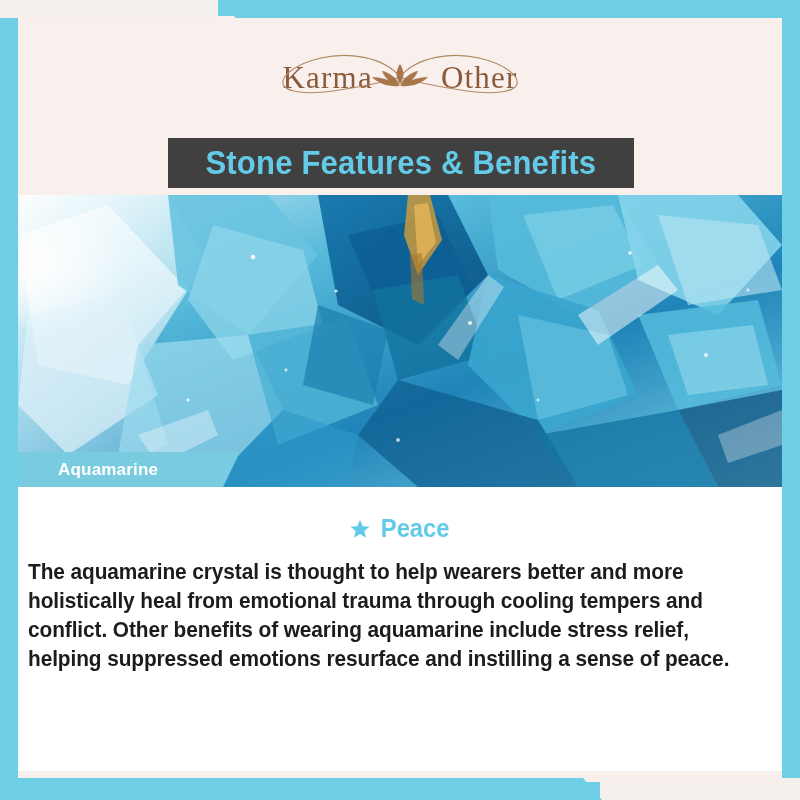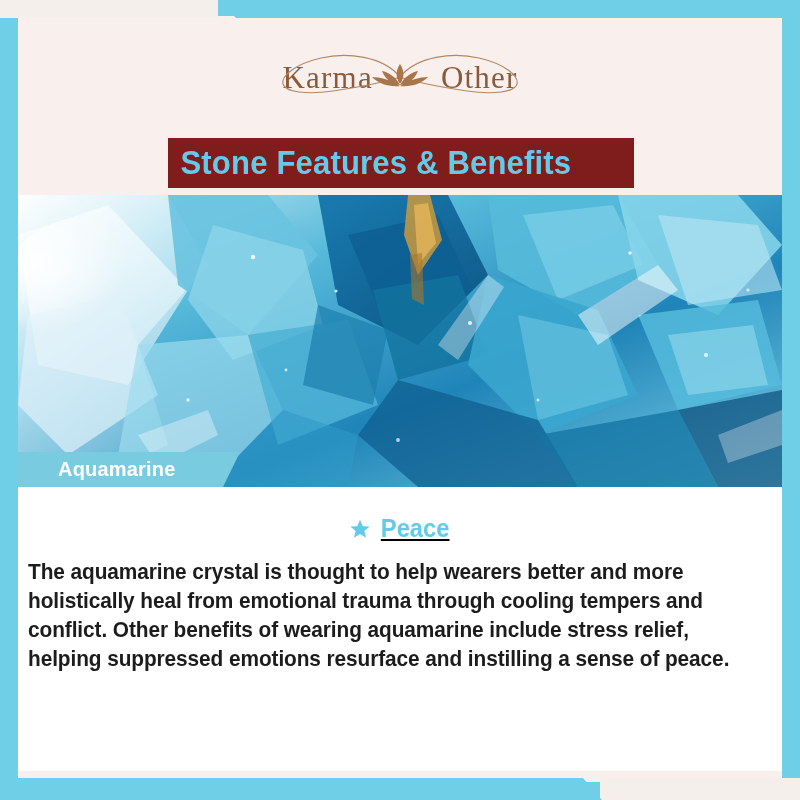--- a/index.html
+++ b/index.html
@@ -106,24 +106,24 @@
     pointer-events: none;
   }
 
   
   .title-banner {
     position: absolute;
     left: 168px;
     top: 138px;
     width: 466px;
     height: 50px;
-    background: #7f1d1d;
-    display: flex;
-    align-items: center;
-    justify-content: flex-start;
+    background: #404040;
+    display: flex;
+    align-items: center;
+    justify-content: center;
   }
   .title-text {
     font-family: "Liberation Sans Narrow", "Liberation Sans", sans-serif;
     font-weight: bold;
     font-size: 33px;
     letter-spacing: 0.2px;
     color: #63cbe8;
     white-space: nowrap;
     transform: scaleX(0.94);
   }
@@ -147,21 +147,21 @@
     top: 452px;
     width: 222px;
     height: 35px;
     background: #79cbdf;
     clip-path: polygon(0 0, 222px 0, 205px 35px, 0 35px);
     display: flex;
     align-items: center;
   }
   .stone-tag-label {
     color: #ffffff;
-    font-size: 20px;
+    font-size: 17px;
     font-weight: bold;
     letter-spacing: 0.2px;
     margin-left: 40px;
     white-space: nowrap;
   }
 
   
   .content-card {
     position: absolute;
     left: 18px;
@@ -174,21 +174,20 @@
   
   .keywords {
     position: absolute;
     left: 18px;
     top: 514px;
     width: 764px;
     display: flex;
     align-items: center;
     justify-content: center;
     gap: 22px;
-    text-decoration: underline;
   }
   .kw {
     display: flex;
     align-items: center;
     gap: 8px;
   }
   .kw-star {
     display: inline-block;
     width: 22px;
     height: 22px;

